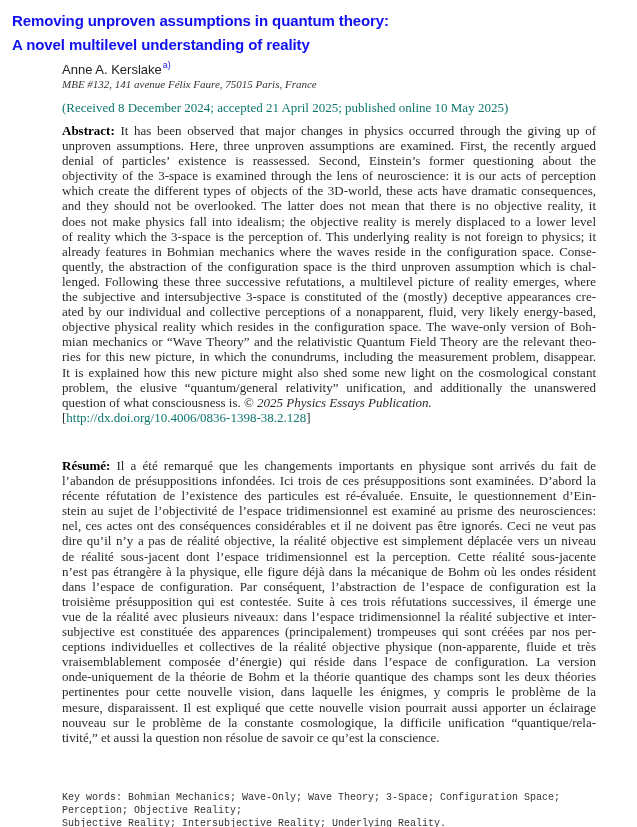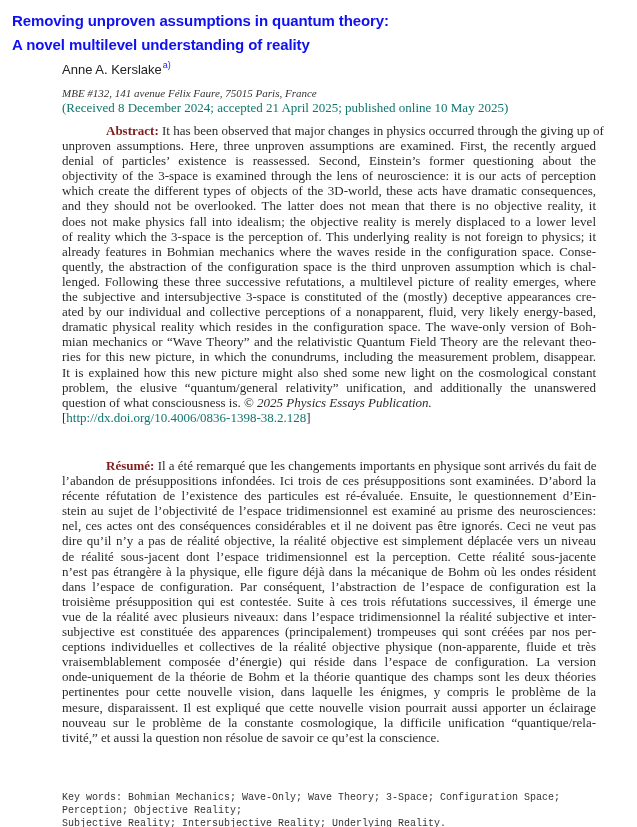--- a/index.html
+++ b/index.html
@@ -10,36 +10,36 @@
       font-size: 15px; line-height: 24px; color: #1010f0; letter-spacing: -0.1px;
     }
     .title div { white-space: nowrap; }
     .author {
       position: absolute; left: 62px; top: 60px;
       font-family: "Liberation Sans", sans-serif; font-size: 13px; color: #222;
     }
     .author sup { color: #1a1af0; font-size: 9px; vertical-align: 6px; margin-left: 1px; }
     .affil {
       position: absolute; left: 62px; top: 78px;
-      font-family: "Liberation Serif", serif; font-style: italic; font-size: 11px; color: #333; margin-top: 9px;
+      font-family: "Liberation Serif", serif; font-style: italic; font-size: 11px; color: #333;
     }
     .dates {
       position: absolute; left: 62px; top: 100px;
       font-family: "Liberation Serif", serif; font-size: 13px; color: #0f766e;
     }
     .para {
       position: absolute; left: 62px; width: 534px;
       font-family: "Liberation Serif", serif; font-size: 13px; line-height: 15.1px;
       color: #2a2a2a; text-align: justify; hyphens: manual;
     }
     .para .line { display: block; text-align: justify; text-align-last: justify; white-space: nowrap; }
     .para .line.last { text-align-last: left; }
     .abstract { top: 123px; }
     .resume { top: 458px; }
-    .label { font-weight: bold; color: #7f1d1d; margin-left: 44px; }
+    .label { font-weight: bold; color: #000000; }
     .doi { color: #0f766e; }
     .keywords {
       position: absolute; left: 62px; top: 791px; width: 540px;
       font-family: Liberation Mono, monospace; font-size: 10px; line-height: 13px; color: #333;
     }
   </style>
 </head>
 <body>
 
 <div class="title">
@@ -62,21 +62,21 @@
   <span class="line">objectivity of the 3-space is examined through the lens of neuroscience: it is our acts of perception</span>
   <span class="line">which create the different types of objects of the 3D-world, these acts have dramatic consequences,</span>
   <span class="line">and they should not be overlooked. The latter does not mean that there is no objective reality, it</span>
   <span class="line">does not make physics fall into idealism; the objective reality is merely displaced to a lower level</span>
   <span class="line">of reality which the 3-space is the perception of. This underlying reality is not foreign to physics; it</span>
   <span class="line">already features in Bohmian mechanics where the waves reside in the configuration space. Conse-</span>
   <span class="line">quently, the abstraction of the configuration space is the third unproven assumption which is chal-</span>
   <span class="line">lenged. Following these three successive refutations, a multilevel picture of reality emerges, where</span>
   <span class="line">the subjective and intersubjective 3-space is constituted of the (mostly) deceptive appearances cre-</span>
   <span class="line">ated by our individual and collective perceptions of a nonapparent, fluid, very likely energy-based,</span>
-  <span class="line">dramatic physical reality which resides in the configuration space. The wave-only version of Boh-</span>
+  <span class="line">objective physical reality which resides in the configuration space. The wave-only version of Boh-</span>
   <span class="line">mian mechanics or “Wave Theory” and the relativistic Quantum Field Theory are the relevant theo-</span>
   <span class="line">ries for this new picture, in which the conundrums, including the measurement problem, disappear.</span>
   <span class="line">It is explained how this new picture might also shed some new light on the cosmological constant</span>
   <span class="line">problem, the elusive “quantum/general relativity” unification, and additionally the unanswered</span>
   <span class="line last"><span>question of what consciousness is. © </span><i>2025 Physics Essays Publication.</i></span>
   <span class="line last"><span>[</span><span class="doi">http://dx.doi.org/10.4006/0836-1398-38.2.128</span><span>]</span></span>
 </div>
 
 <div class="para resume">
   <span class="line"><span class="label">Résumé:</span><span> Il a été remarqué que les changements importants en physique sont arrivés du fait de</span></span>

